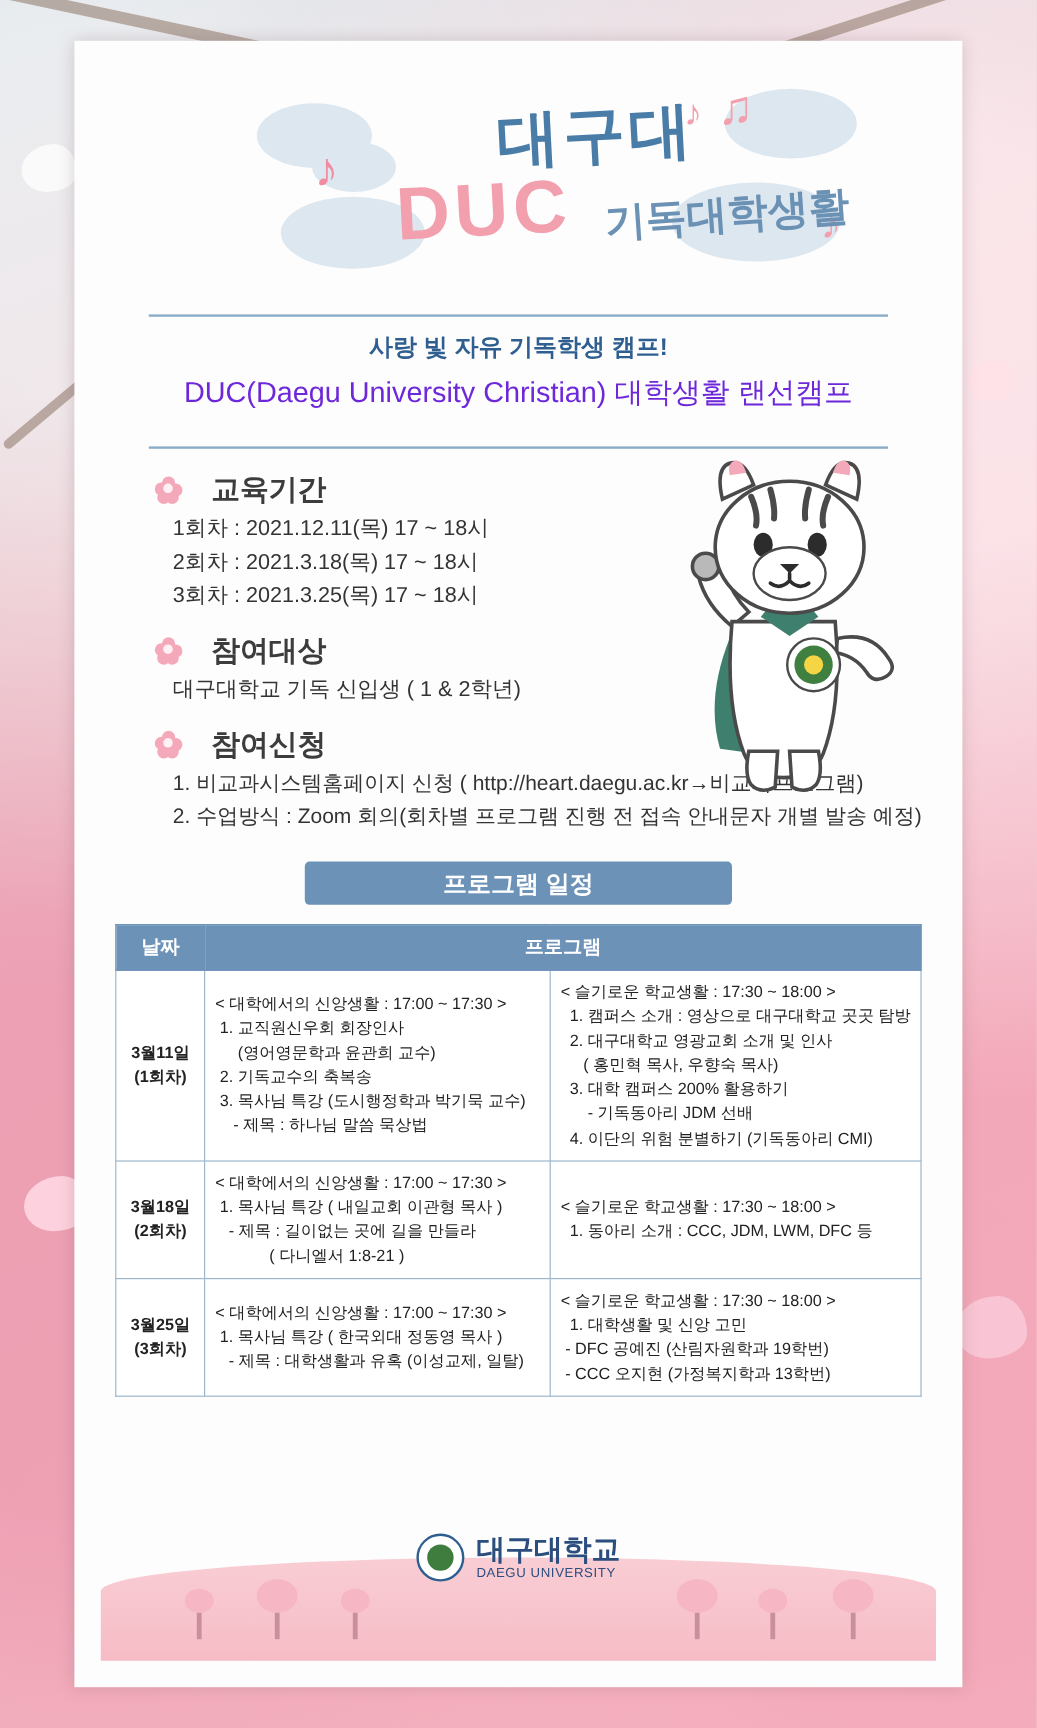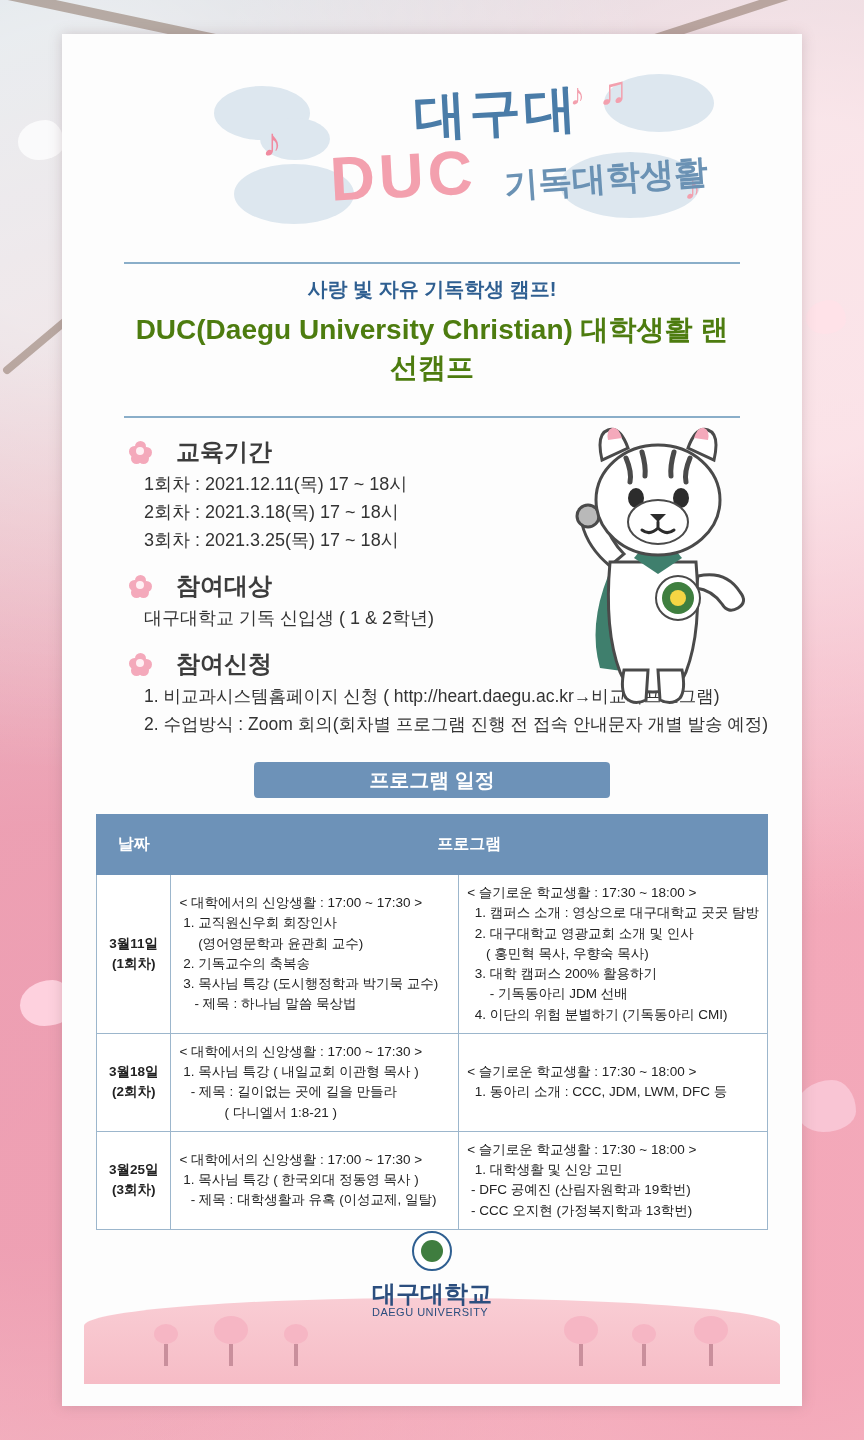--- a/index.html
+++ b/index.html
@@ -62,21 +62,21 @@
   .note { position:absolute; color:#f08ba0; font-size:40px; }
   .note2 { position:absolute; color:#f3a0ae; font-size:30px; }
 
   
   .title-band {
     margin: 6px 40px 0 40px;
     border-top:2px solid #8aaec9; border-bottom:2px solid #8aaec9;
     padding:12px 0 29px 0; text-align:center;
   }
   .title-l1 { color:#2f5f91; font-size:20px; font-weight:bold; margin-bottom:8px; }
-  .title-l2 { color:#4d7c0f; font-size:28px; font-weight:bold; }
+  .title-l2 { color:#6d28d9; font-size:24px; font-weight:normal; }
 
   
   .info { position:relative; margin: 18px 0 0 46px; width:620px; }
   .sec-head { display:flex; align-items:center; gap:24px; margin-top:4px; }
   .flower { width:22px; height:22px; position:relative; flex:none; }
   .flower span {
     position:absolute; width:11px; height:11px; border-radius:50%;
     background:#f4a9bb;
   }
   .flower .p1{left:5px;top:0} .flower .p2{left:11px;top:6px}
@@ -97,35 +97,35 @@
     display:flex; align-items:center; justify-content:center;
     border-radius:4px;
   }
   
   table.schedule {
     margin: 16px auto 0 auto; width:672px; border-collapse:collapse;
     background:#fff;
   }
   table.schedule th {
     background:#6d92b8; color:#fff; font-size:16px; font-weight:bold;
-    border:1px solid #6d92b8; padding:19px 0;
+    border:1px solid #6d92b8; padding:8px 0;
   }
   table.schedule td {
     border:1px solid #9cb6cc; vertical-align:middle;
     font-size:13.5px; color:#222; padding:8px 8px;
     line-height:1.5;
   }
   td.date { text-align:center; font-weight:bold; font-size:16px; width:88px; }
   td.col { width:292px; }
   .cell-line { white-space:pre; }
 
   
   .footer {
     position:absolute; left:0; right:0; bottom:34px;
-    display:flex; align-items:center; justify-content:center; gap:10px;flex-direction:column;
+    display:flex; align-items:center; justify-content:center; gap:10px;
   }
   .univ-emblem {
     width:40px; height:40px; border-radius:50%;
     border:2px solid #2f5f91; position:relative; background:#fff;
   }
   .univ-emblem .in {
     position:absolute; left:7px; top:7px; width:22px; height:22px;
     border-radius:50%; background:#3f7d3f;
   }
   .univ-name { font-size:24px; font-weight:bold; color:#2b4e7e; line-height:1.05; }

